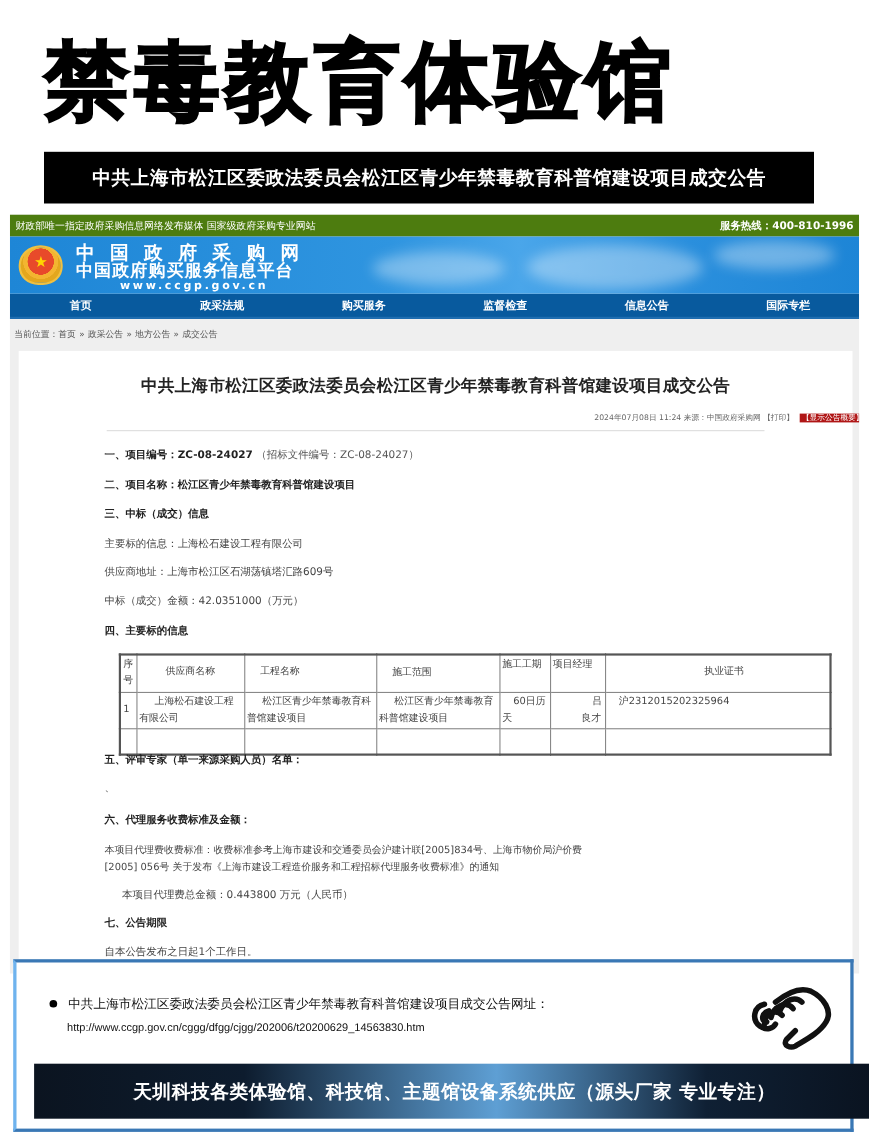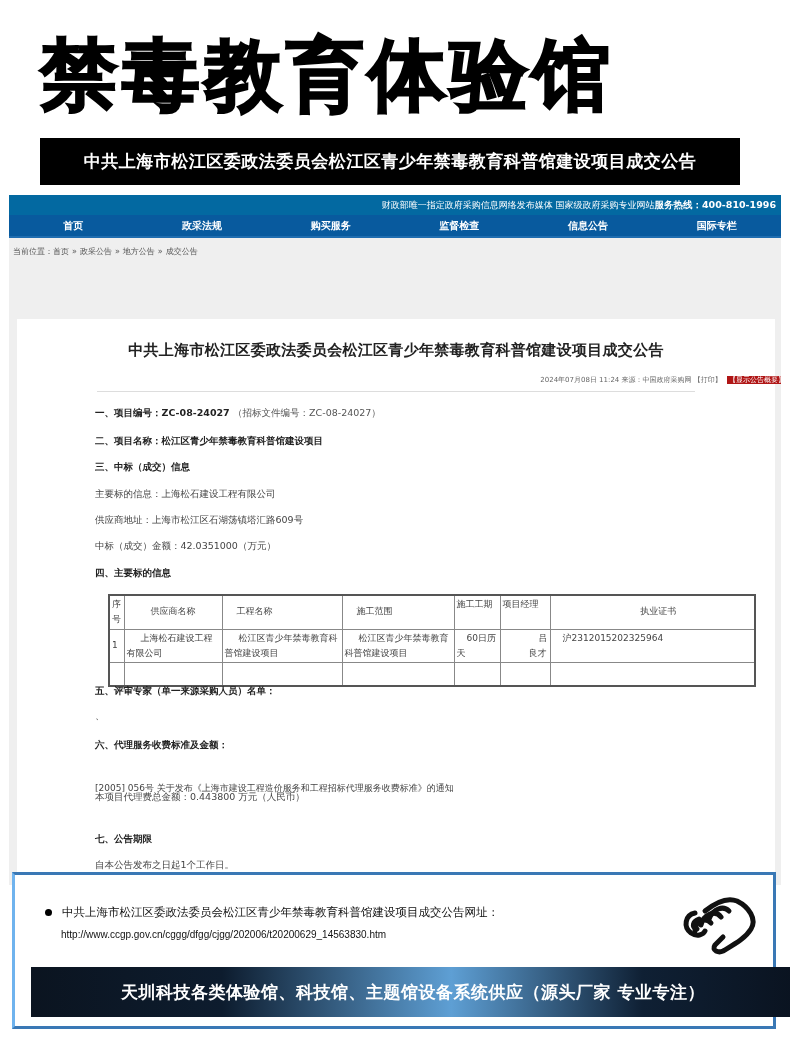--- a/index.html
+++ b/index.html
@@ -14,22 +14,22 @@
   }
   .hero-banner {
     position: absolute; left: 40px; top: 138px; width: 700px; height: 47px;
     background: #000; color: #fff; font-weight: bold; font-size: 17px;
     display: flex; align-items: center; justify-content: center; letter-spacing: 0.5px;
   }
 
   
   .shot { position: absolute; left: 9px; top: 195px; width: 772px; height: 690px; background: #efefef; overflow: hidden; }
   .topbar {
-    height: 20px; background: #0369a1; color: #fff; font-size: 9px;
-    display: flex; justify-content: flex-end; align-items: center; padding: 0 5px;
+    height: 20px; background: #4d7c0f; color: #fff; font-size: 9px;
+    display: flex; justify-content: space-between; align-items: center; padding: 0 5px;
   }
   .topbar .hotline { font-weight: bold; font-size: 9.5px; }
   .header {
     position: relative; height: 52px;
     background: linear-gradient(90deg, #1e86d6 0%, #2f95e0 45%, #4aa6ea 60%, #2a8fdd 80%, #1d85d6 100%);
     overflow: hidden;
   }
   .cloud { position: absolute; border-radius: 50%; background: rgba(255,255,255,0.35); filter: blur(6px); }
   .emblem {
     position: absolute; left: 8px; top: 8px; width: 40px; height: 36px;
@@ -108,20 +108,29 @@
 </head>
 <body>
 
 <div class="hero-title">禁毒教育体验馆</div>
 <div class="hero-banner">中共上海市松江区委政法委员会松江区青少年禁毒教育科普馆建设项目成交公告</div>
 
 <div class="shot">
   <div class="topbar">
     <span>财政部唯一指定政府采购信息网络发布媒体 国家级政府采购专业网站</span>
     <span class="hotline">服务热线：400-810-1996</span>
+  </div>
+  <div class="header">
+    <div class="cloud" style="left:330px;top:14px;width:120px;height:30px;"></div>
+    <div class="cloud" style="left:470px;top:8px;width:160px;height:40px;"></div>
+    <div class="cloud" style="left:640px;top:4px;width:110px;height:26px;"></div>
+    <div class="emblem"></div>
+    <div class="site-name1">中国政府采购网</div>
+    <div class="site-name2">中国政府购买服务信息平台</div>
+    <div class="site-url">www.ccgp.gov.cn</div>
   </div>
   <div class="nav">
     <div class="nav-item">首页</div>
     <div class="nav-item">政采法规</div>
     <div class="nav-item">购买服务</div>
     <div class="nav-item">监督检查</div>
     <div class="nav-item">信息公告</div>
     <div class="nav-item">国际专栏</div>
   </div>
   <div class="crumb">
@@ -185,22 +194,23 @@
           <td></td>
           <td></td>
           <td></td>
     </tr>
   </tbody>
     </table>
 
   <div class="line b" style="top:490px;">五、评审专家（单一来源采购人员）名单：</div>
   <div class="line" style="top:515px;">、</div>
   <div class="line b" style="top:544px;">六、代理服务收费标准及金额：</div>
+  <div class="line" style="top:571px;font-size:9px;">本项目代理费收费标准：收费标准参考上海市建设和交通委员会沪建计联[2005]834号、上海市物价局沪价费</div>
   <div class="line" style="top:587px;font-size:9px;">[2005] 056号 关于发布《上海市建设工程造价服务和工程招标代理服务收费标准》的通知</div>
-  <div class="line" style="top:596px;">本项目代理费总金额：0.443800 万元（人民币）</div>
+  <div class="line" style="top:612px;margin-left:16px;">本项目代理费总金额：0.443800 万元（人民币）</div>
   <div class="line b" style="top:638px;">七、公告期限</div>
   <div class="line" style="top:664px;">自本公告发布之日起1个工作日。</div>
 </div>
 
 <div class="card">
   <div class="bullet-line">
     <span class="dot"></span>
     <span>中共上海市松江区委政法委员会松江区青少年禁毒教育科普馆建设项目成交公告网址：</span>
   </div>
   <div class="url-line">http://www.ccgp.gov.cn/cggg/dfgg/cjgg/202006/t20200629_14563830.htm</div>

